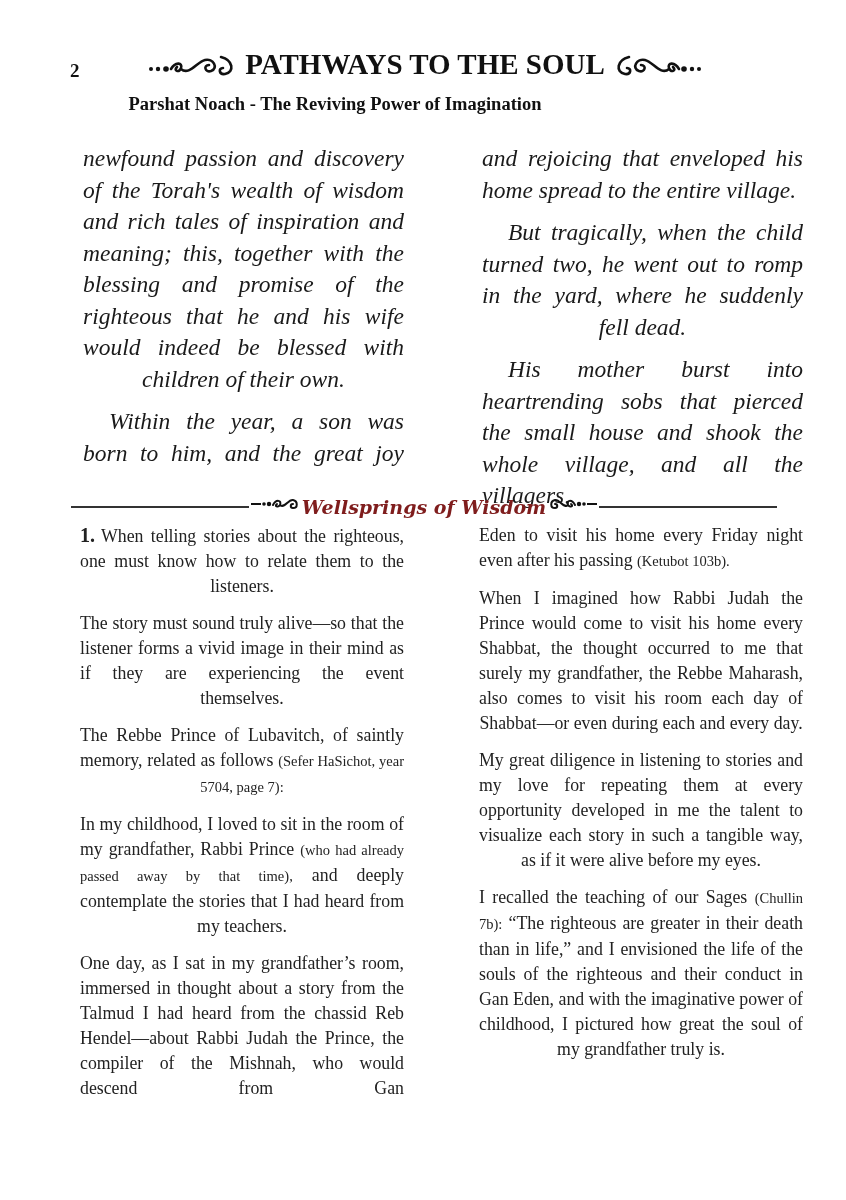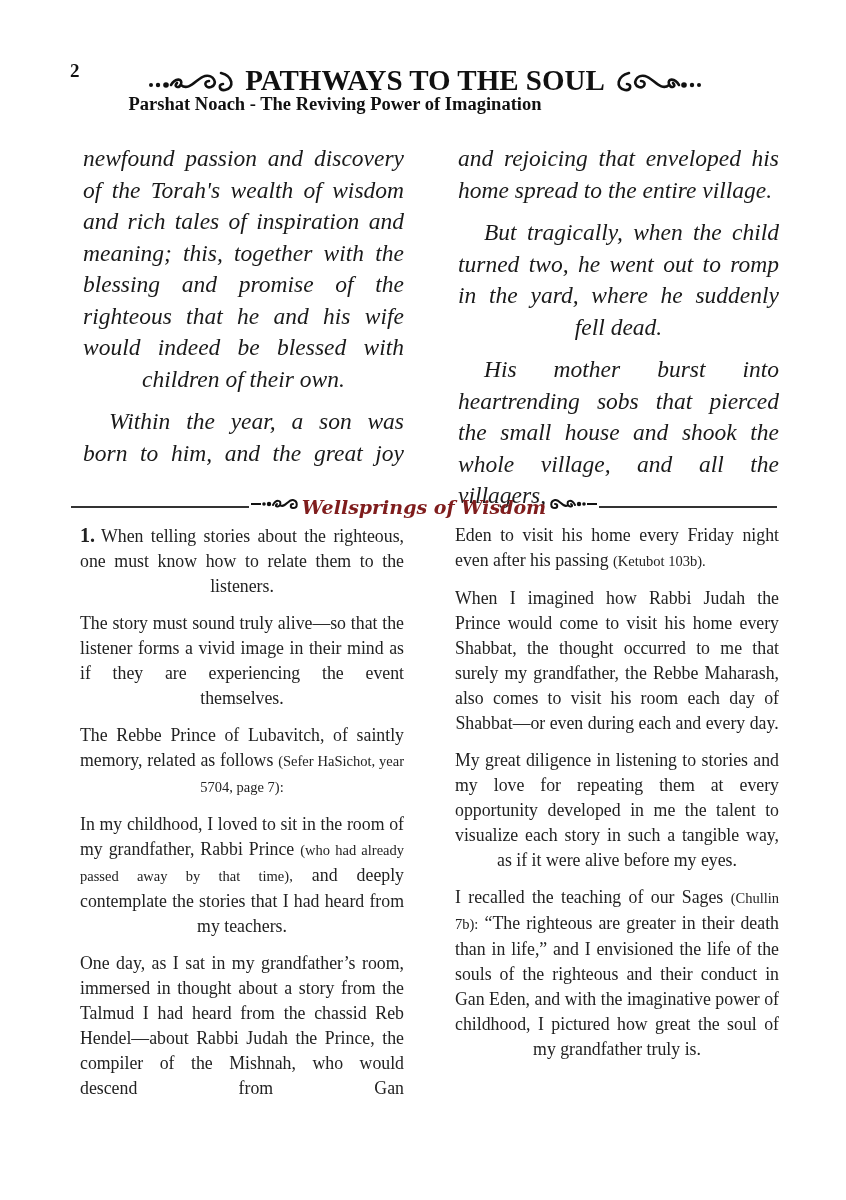--- a/index.html
+++ b/index.html
@@ -11,33 +11,33 @@
       position: absolute; left: 70px; top: 60px;
       font-weight: bold; font-size: 19px; color: #111;
     }
     .running-head {
       position: absolute; left: 130px; top: 48px; width: 590px;
       display: flex; align-items: center; justify-content: center;
       font-weight: bold; font-size: 29px; letter-spacing: 0px; color: #111;
       white-space: nowrap;
     }
     .running-head .orn { display: inline-flex; align-items: center; }
-    .running-head .title { margin: 16px 6px; }
+    .running-head .title { margin: 0 6px; }
     .subtitle {
       position: absolute; left: 0; width: 670px; top: 94px; text-align: center;
       font-weight: bold; font-size: 18.5px; color: #111;
     }
     .col {
       position: absolute; width: 333px;
       text-align: justify; text-align-last: auto;
     }
     .main-col { top: 143px; font-size: 23.5px; line-height: 31.5px; }
     .main-col p { margin: 0 0 11px 12px; font-style: italic; }
     .col-left { left: 71px; }
-    .col-right { left: 446px; }
+    .col-right { left: 470px; }
     .indent { text-indent: 26px; }
     .center-last { text-align-last: center; }
     .justify-last { text-align-last: justify; }
 
     .divider {
       position: absolute; left: 71px; top: 495px; width: 706px; height: 24px;
       display: flex; align-items: center;
     }
     .divider .line { flex: 1; height: 1.5px; background: #333; }
     .divider .label {

